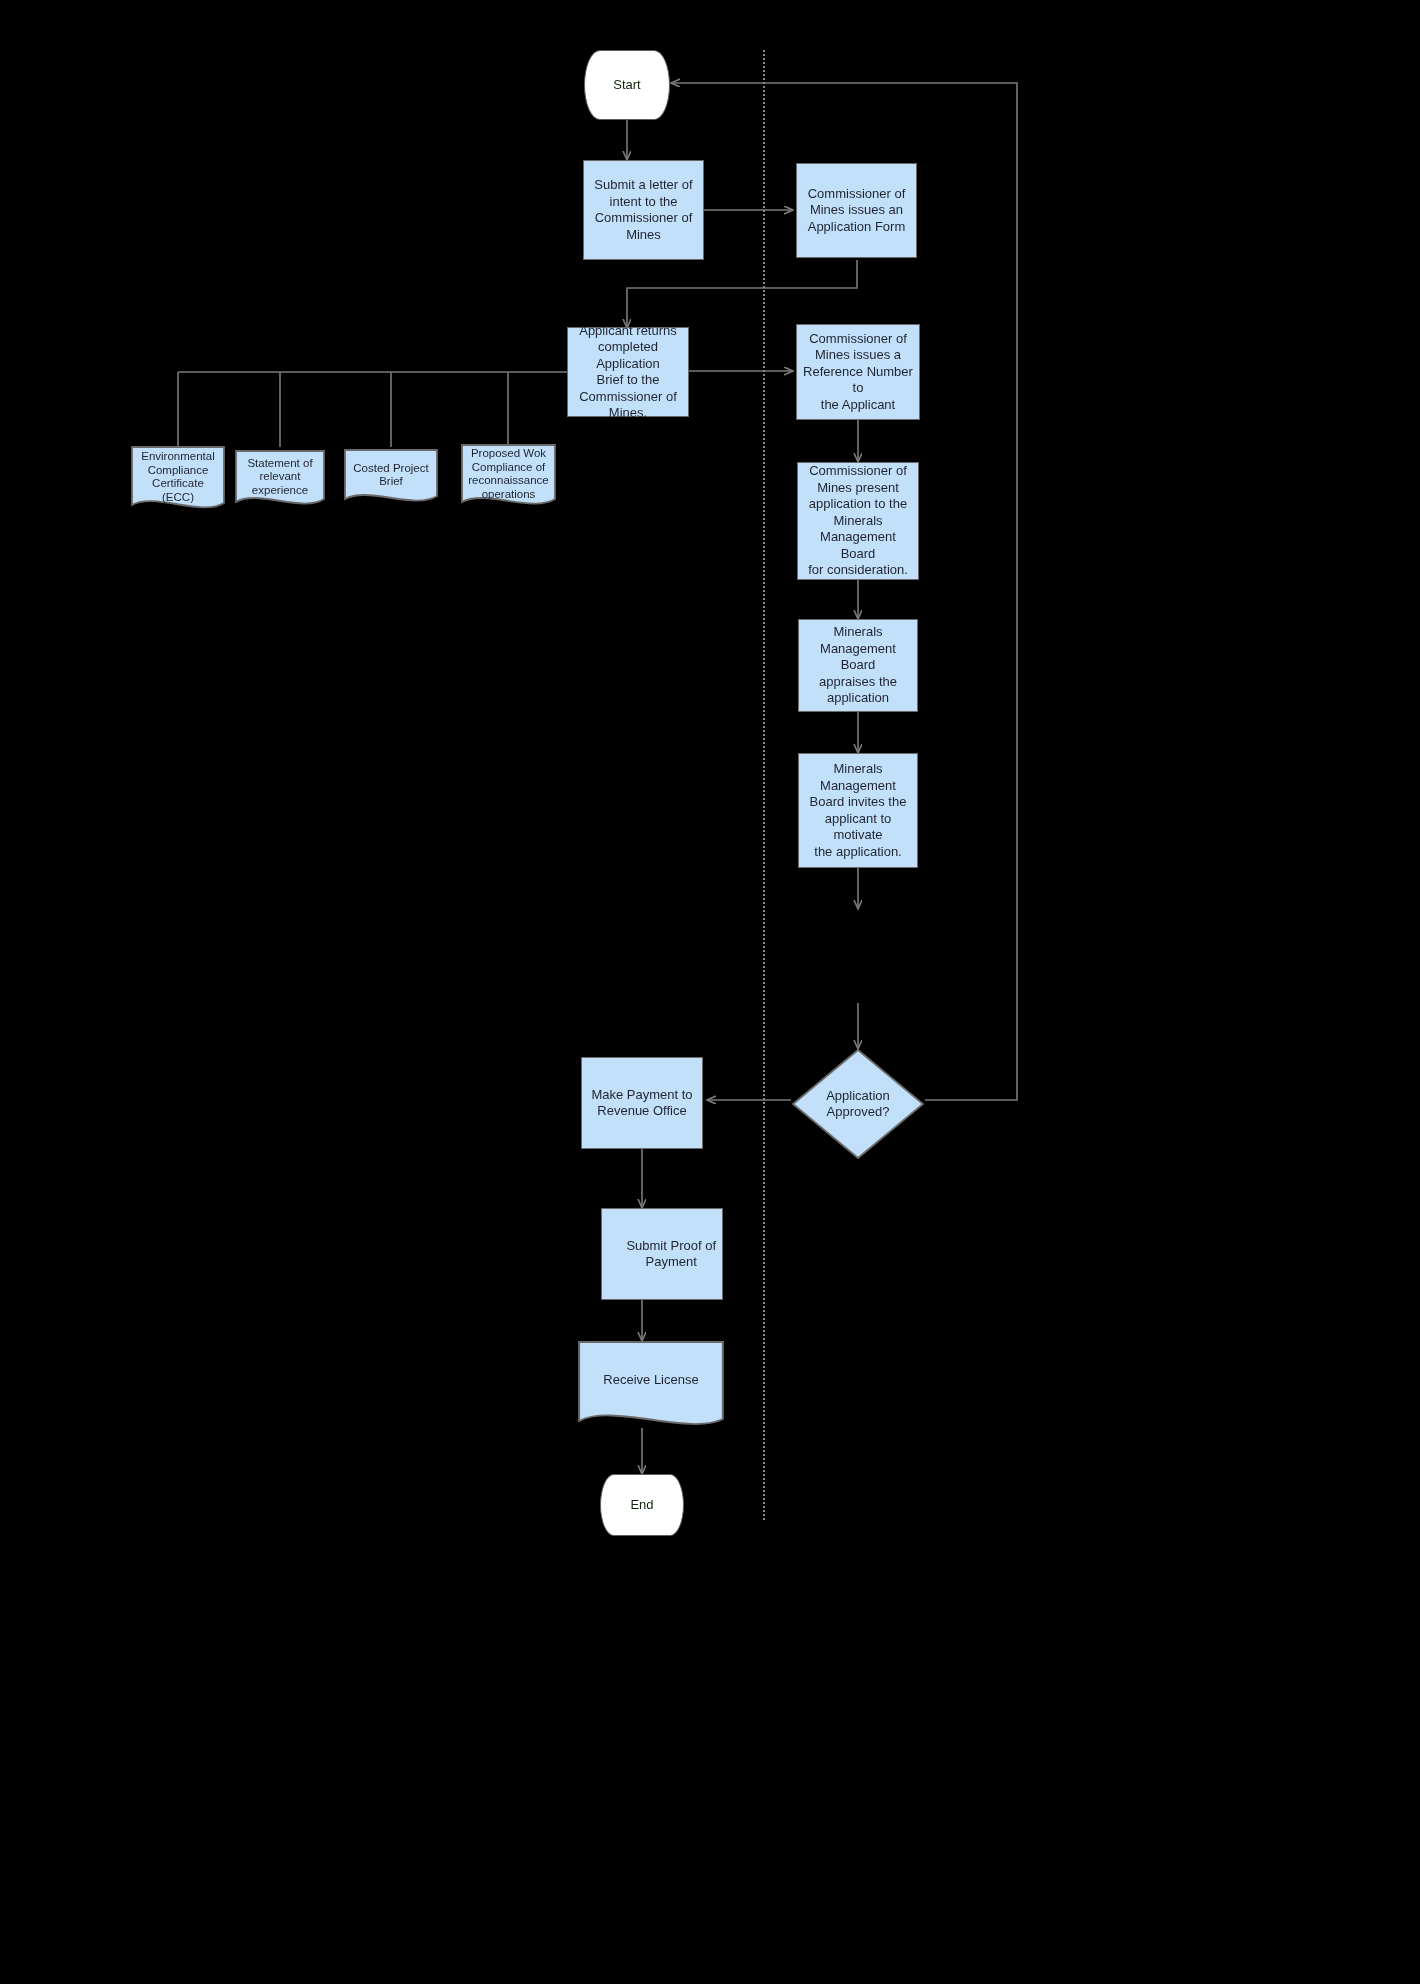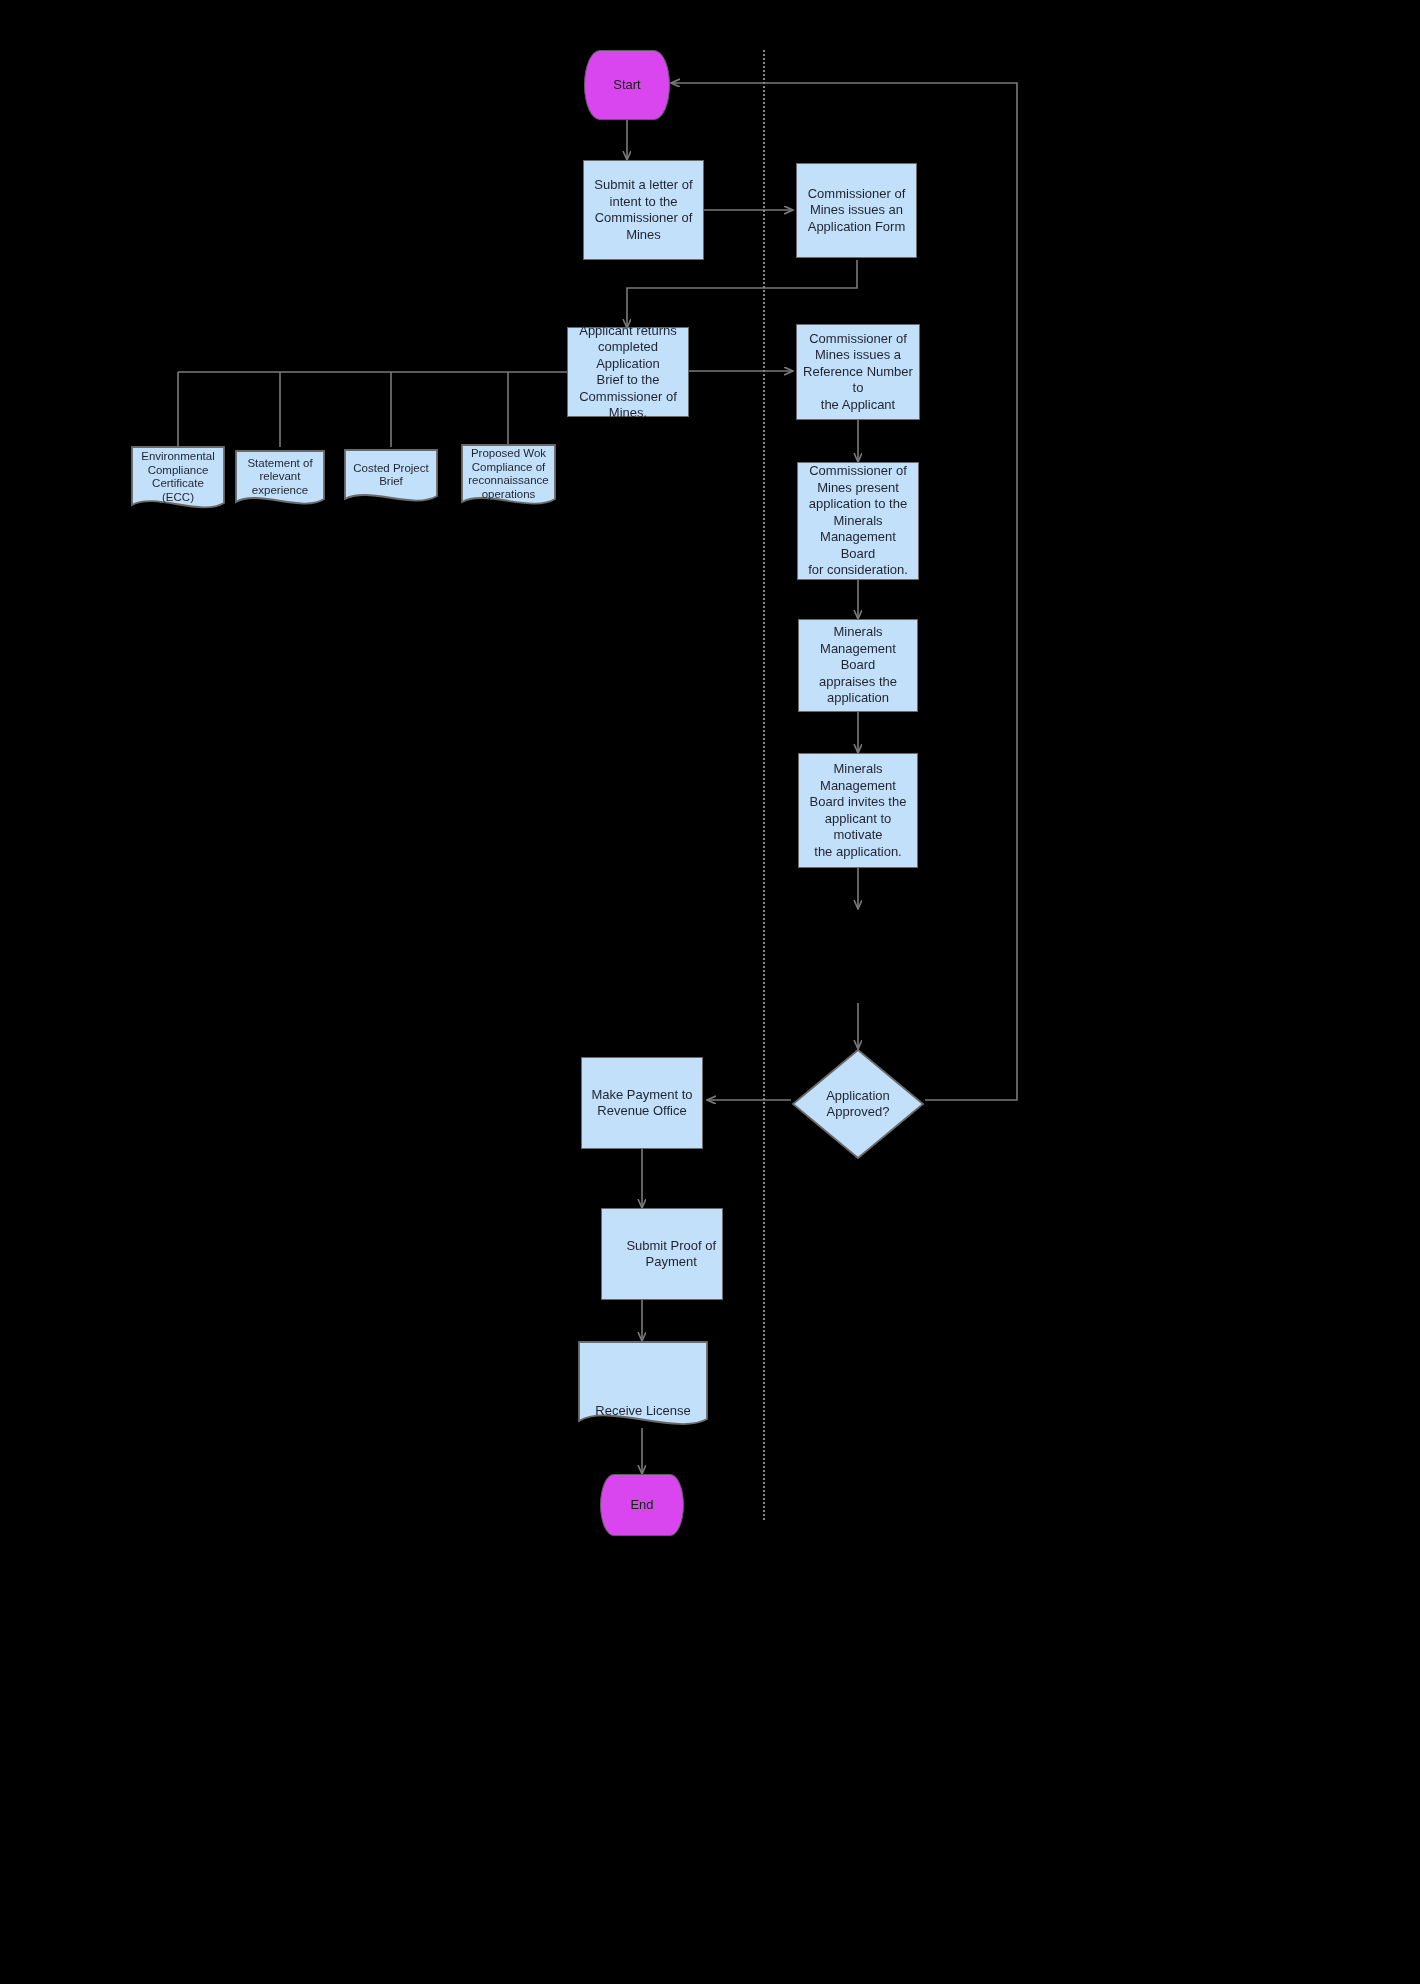--- a/index.html
+++ b/index.html
@@ -23,21 +23,21 @@
   }
 
   
   .proc{
     background:#c3e0fb;
     border:1.6px solid #6a6a6a;
   }
 
   
   .term{
-    background:#d946ef;
+    background:#ffffff;
     border:1.6px solid #5d5d5d;
     border-radius:18px / 40px;
   }
   .term .lbl{color:#12240c;font-size:13px;}
 
   
   .decision{background:transparent;border:none;}
   .decision .dia{
     position:absolute;left:0;top:0;width:100%;height:100%;
   }
@@ -175,21 +175,21 @@
   <div class="node proc" style="left:581px;top:1057px;width:122px;height:92px;">
     <span class="lbl">Make Payment to
 Revenue Office</span>
   </div>
 
   <div class="node proc" style="left:601px;top:1208px;width:122px;height:92px;justify-content:flex-end;">
     <span class="lbl">Submit Proof of
 Payment</span>
   </div>
 
-  <div class="node doc" style="left:578px;top:1341px;width:130px;height:92px;align-items:flex-end;">
+  <div class="node doc" style="left:578px;top:1341px;width:146px;height:92px;">
     <svg class="docsvg" viewBox="0 0 130 92" preserveAspectRatio="none" xmlns="http://www.w3.org/2000/svg">
       <path d="M1,1 H129 V78 C100,95 30,62 1,80 Z" fill="#c3e0fb" stroke="#6a6a6a" stroke-width="1.8"></path>
     </svg>
     <span class="lbl" style="margin-bottom:14px;">Receive License</span>
   </div>
 
   <div class="node term" style="left:600px;top:1474px;width:84px;height:62px;">
     <span class="lbl">End</span>
   </div>
 

